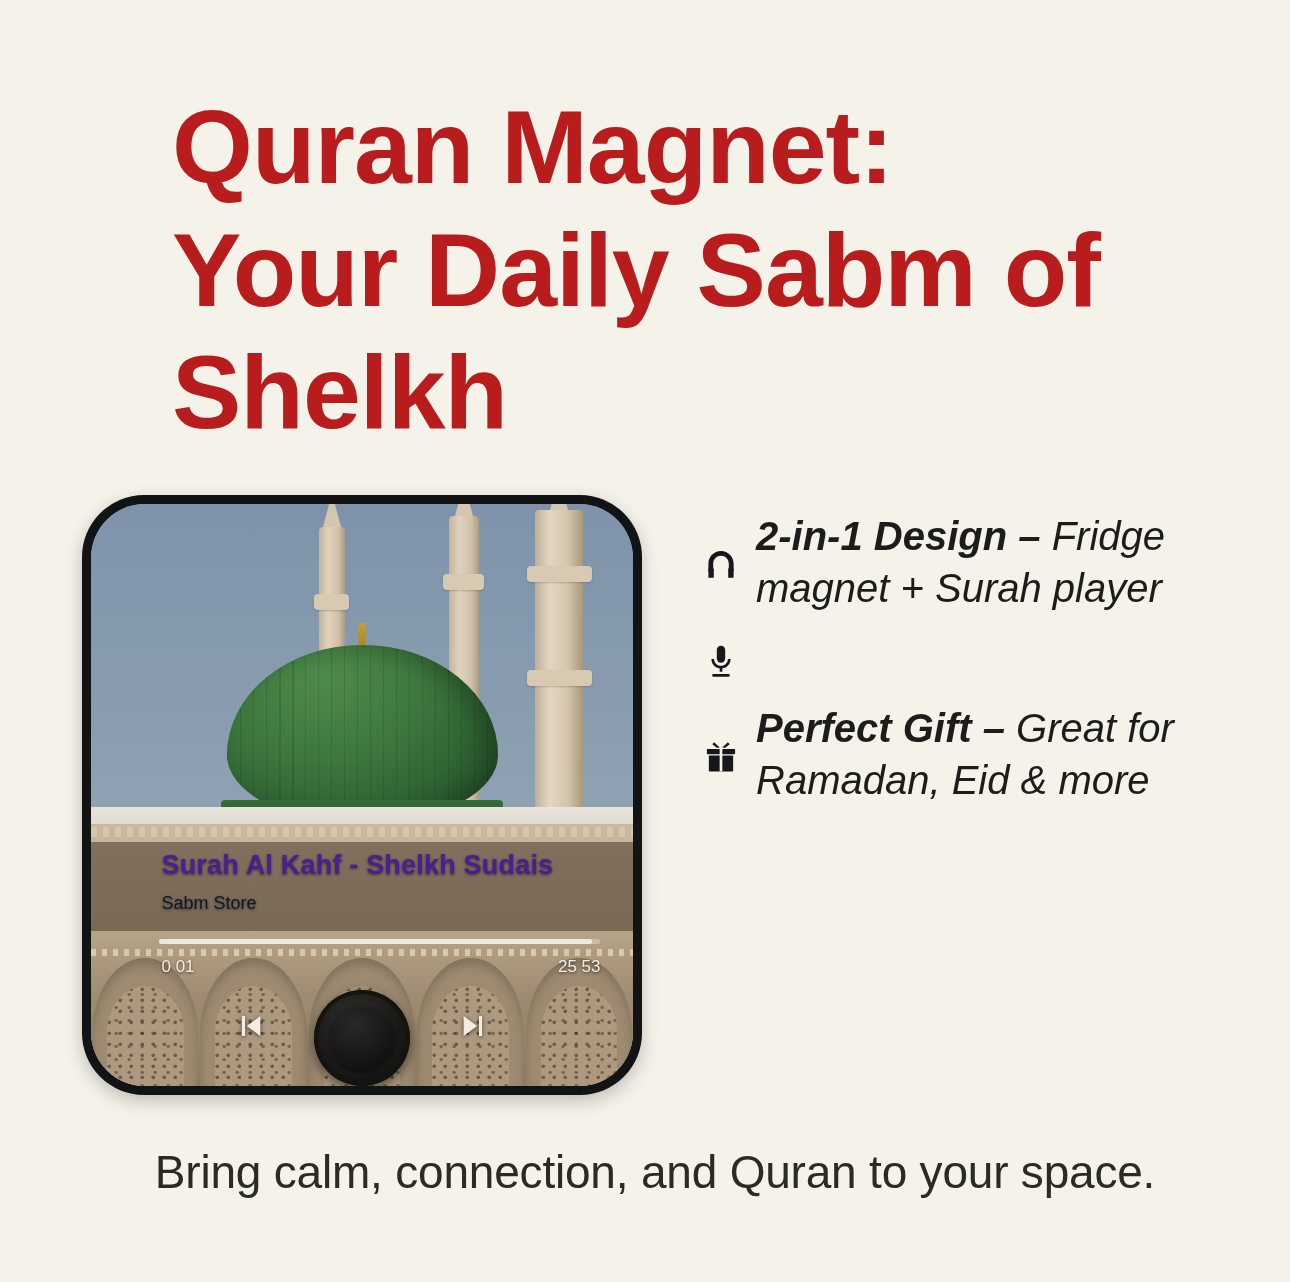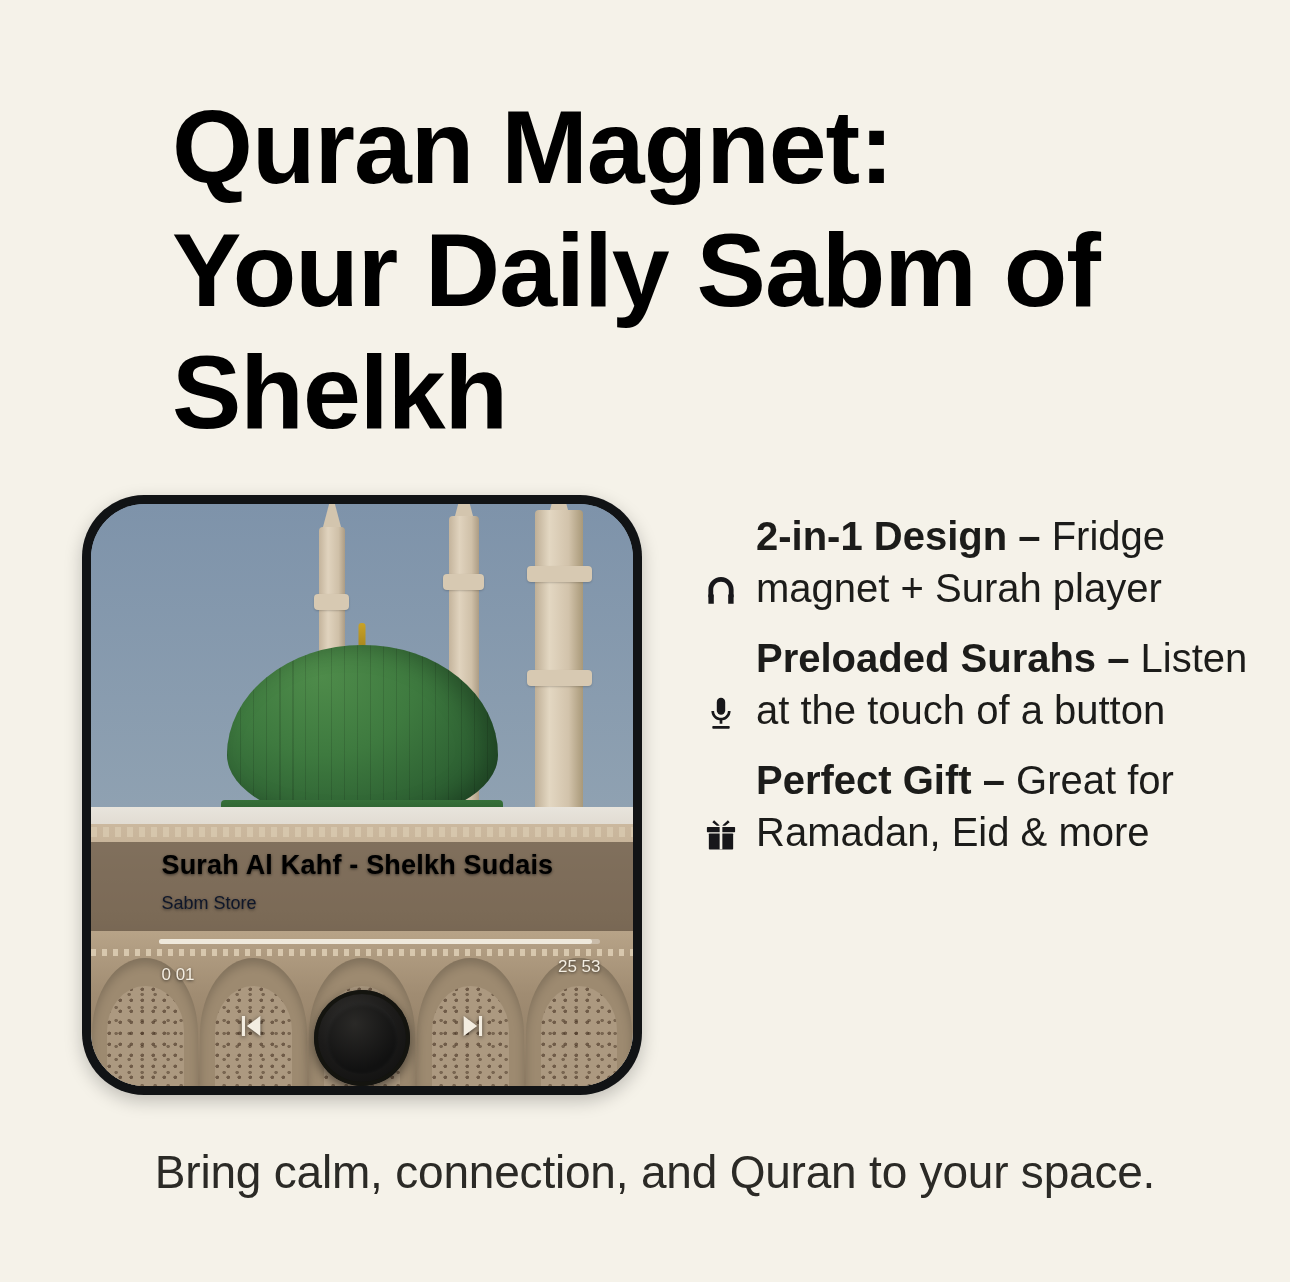--- a/index.html
+++ b/index.html
@@ -15,21 +15,21 @@
     font-family: "Liberation Sans", sans-serif;
     overflow: hidden;
   }
 
   
   .headline {
     position: absolute;
     left: 172px;
     top: 86px;
     width: 990px;
-    color: #000000;
+    color: #b91c1c;
     font-size: 104px;
     line-height: 1.18;
     font-weight: 700;
     letter-spacing: -1px;
   }
   .headline .l1 { display: block; }
   .headline .l2 { display: block; font-weight: 600; }
   .headline .l3 { display: block; font-weight: 600; }
 
   
@@ -216,21 +216,21 @@
     left: 0; right: 0;
     top: 9%;
     height: 33%;
     background: rgba(70,55,42,0.55);
   }
   .track-title {
     position: absolute;
     left: 13%;
     top: 12%;
     right: 6%;
-    color: #000000;
+    color: #4c1d95;
     font-size: 27px;
     font-weight: 600;
     letter-spacing: .2px;
     text-shadow: 0 1px 3px rgba(0,0,0,.55);
     white-space: nowrap;
   }
   .track-sub {
     position: absolute;
     left: 13%;
     top: 28%;
@@ -256,21 +256,21 @@
     background: #EFE9DC;
   }
   .time-left, .time-right {
     position: absolute;
     top: 52%;
     color: #F4EEE2;
     font-size: 17px;
     font-weight: 500;
     text-shadow: 0 1px 3px rgba(0,0,0,.6);
   }
-  .time-left { left: 13%; margin-top: 8px; }
+  .time-left { left: 13%; }
   .time-right { right: 6%; }
 
   .controls {
     position: absolute;
     left: 0; right: 0;
     top: 64%;
     height: 36%;
   }
   .btn-prev, .btn-next {
     position: absolute;
@@ -308,22 +308,23 @@
 
   
   .features {
     position: absolute;
     left: 698px;
     top: 510px;
     width: 560px;
   }
   .feature {
     display: flex;
-    align-items: flex-end;
+    align-items: center;
     margin-bottom: 18px;
+    font-style: italic;
   }
   .feature-icon {
     flex: 0 0 auto;
     width: 46px;
     height: 46px;
     margin-right: 12px;
     margin-top: 6px;
     color: #17171A;
     display: flex;
     align-items: center;
@@ -447,24 +448,20 @@
       </span>
     </div>
 
     <div class="feature">
       <span class="feature-icon">
         <svg viewBox="0 0 24 24" fill="currentColor">
           <rect x="9.2" y="1.8" width="5.6" height="11.4" rx="2.8"></rect>
           <path d="M5.6 10.6h1.8c0 2.6 2.1 4.6 4.6 4.6s4.6-2.1 4.6-4.6h1.8c0 3.2-2.4 5.9-5.5 6.3v2.3h-1.8v-2.3c-3.1-.4-5.5-3.1-5.5-6.3z"></path>
           <rect x="6.2" y="20.6" width="11.6" height="1.9" rx="0.6"></rect>
         </svg>
-      </span>
-      <span class="feature-text">
-        <span class="ttl">Preloaded Surahs – </span>
-        <span>Listen at the touch of a button</span>
       </span>
     </div>
 
     <div class="feature">
       <span class="feature-icon">
         <svg viewBox="0 0 24 24" fill="currentColor">
           <path d="M11.3 5.9 7.4 2.2 6.2 3.5l3 2.4zM12.7 5.9l3.9-3.7 1.2 1.3-3 2.4z"></path>
           <rect x="2.6" y="6.6" width="18.8" height="3.6" rx="0.5"></rect>
           <rect x="3.9" y="11" width="16.2" height="10.6" rx="0.5"></rect>
           <rect x="11.1" y="5.2" width="1.8" height="16.4" fill="#F5F2E9"></rect>

